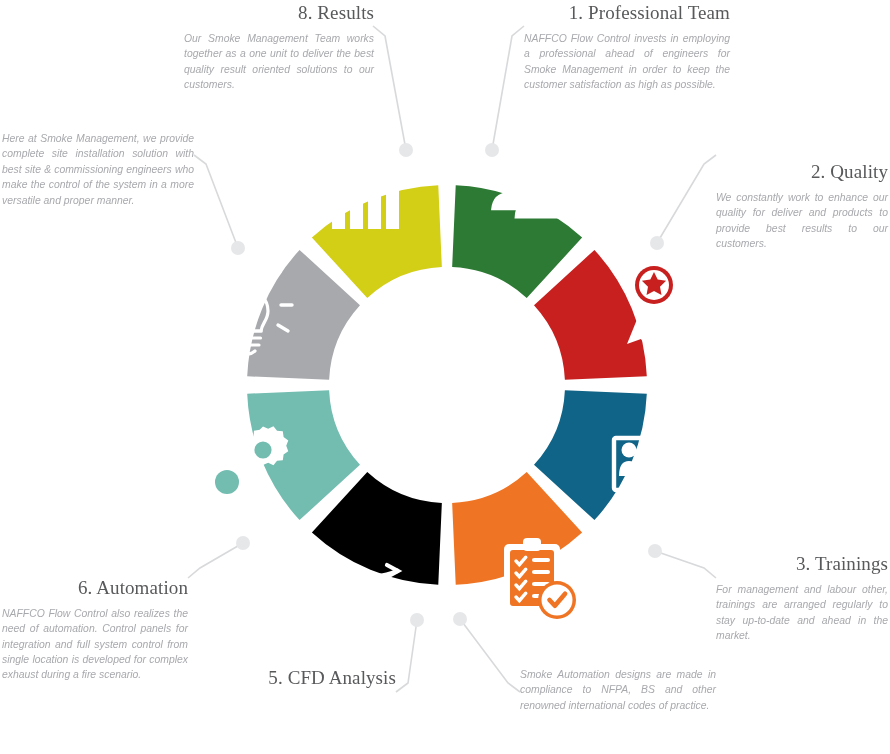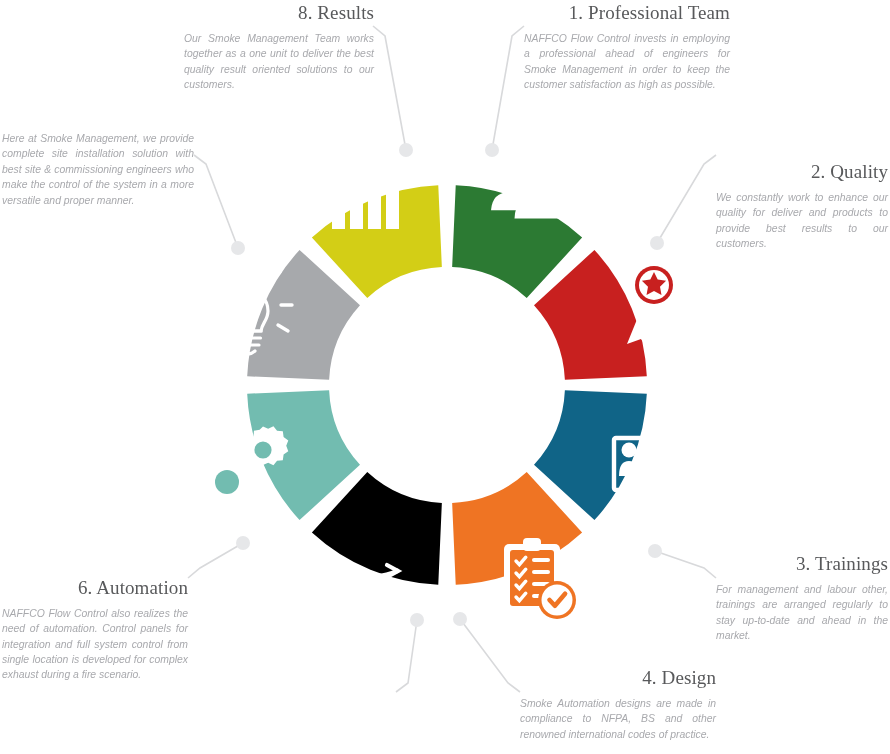--- a/index.html
+++ b/index.html
@@ -226,25 +226,25 @@
     <div class="callout-title">2. Quality</div>
     <div class="callout-body">We constantly work to enhance our quality for deliver and products to provide best results to our customers.</div>
   </div>
 
   <div class="callout right" id="cal-3">
     <div class="callout-title">3. Trainings</div>
     <div class="callout-body">For management and labour other, trainings are arranged regularly to stay up-to-date and ahead in the market.</div>
   </div>
 
   <div class="callout right" id="cal-4">
-    <div class="callout-title">4. Design</div>
     <div class="callout-body">Smoke Automation designs are made in compliance to NFPA, BS and other renowned international codes of practice.</div>
   </div>
 
   <div class="callout left" id="cal-5">
+    <div class="callout-title">5. CFD Analysis</div>
   </div>
 
   <div class="callout left" id="cal-6">
     <div class="callout-title">6. Automation</div>
     <div class="callout-body">NAFFCO Flow Control also realizes the need of automation. Control panels for integration and full system control from single location is developed for complex exhaust during a fire scenario.</div>
   </div>
 
   <div class="callout left" id="cal-7">
     <div class="callout-body">Here at Smoke Management, we provide complete site installation solution with best site &amp; commissioning engineers who make the control of the system in a more versatile and proper manner.</div>
   </div>

